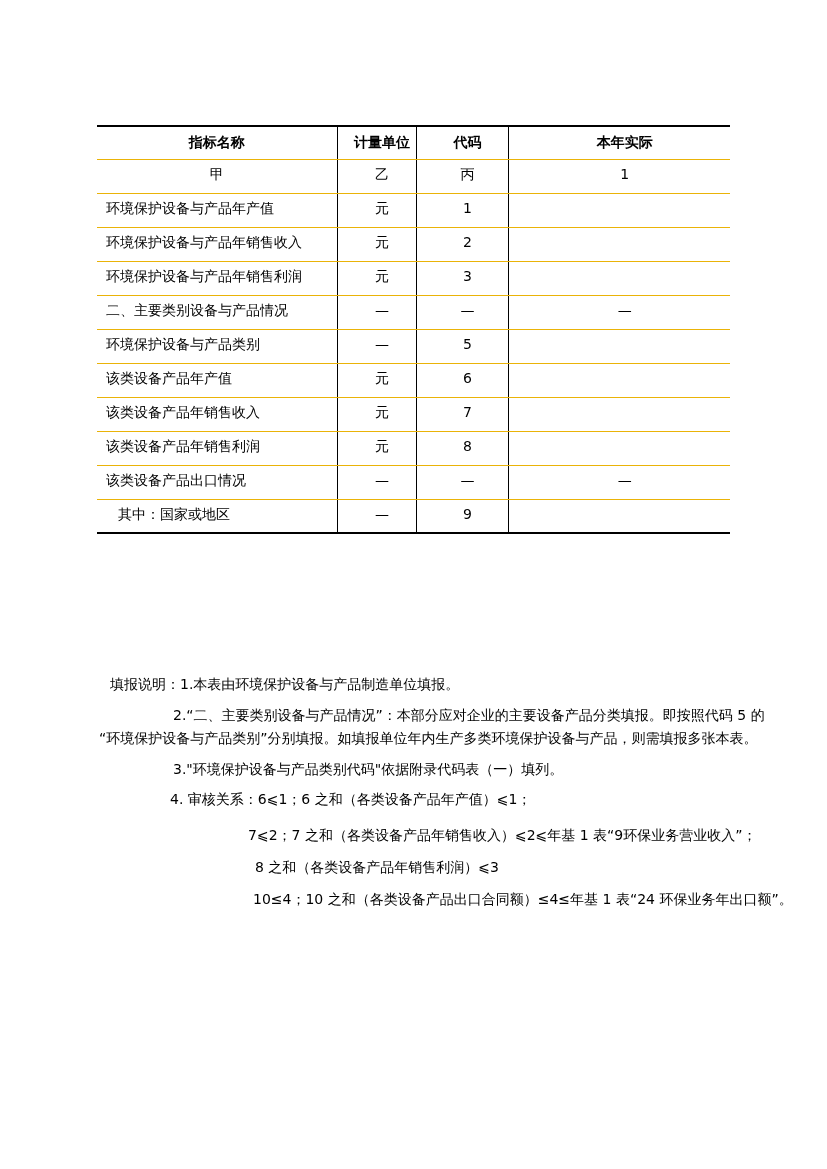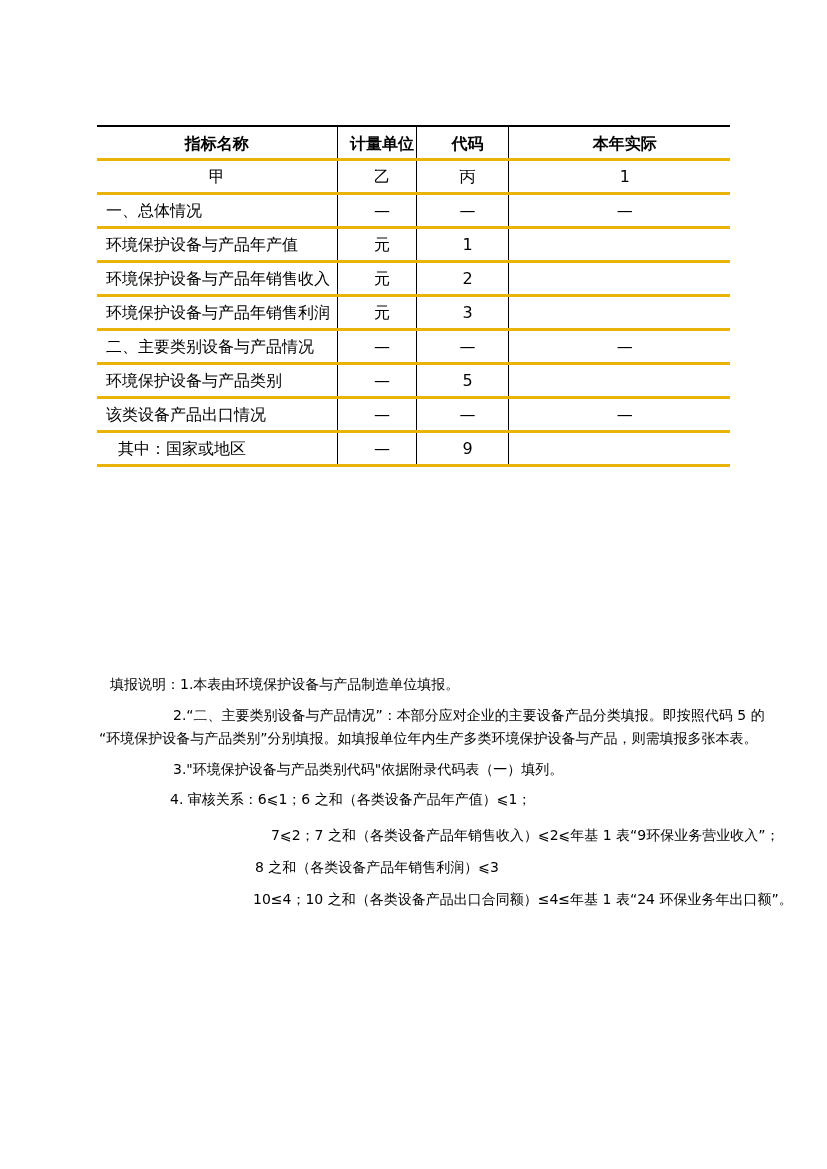--- a/index.html
+++ b/index.html
@@ -22,25 +22,25 @@
     border-collapse: collapse;
     table-layout: fixed;
     border-top: 2px solid #000;
     border-bottom: 2px solid #000;
   }
   .report-table col.c1 { width: 240px; }
   .report-table col.c2 { width: 79px; }
   .report-table col.c3 { width: 92px; }
   .report-table col.c4 { width: 222px; }
   .report-table th, .report-table td {
-    border-bottom: 3px solid #eab308;
+    border-bottom: 1px solid #eab308;
     vertical-align: top;
     padding-top: 6px;
     height: 34px;
-    font-size: 16px;
+    font-size: 14px;
     font-weight: normal;
     text-align: center;
   }
   .report-table th { font-weight: bold; height: 33px; padding-top: 7px; }
   .report-table th + th, .report-table td + td { border-left: 1px solid #000; padding-left: 11px; }
   .report-table td.name {
     text-align: left;
     padding-left: 9px;
   }
   .report-table td.name.indent-1 { padding-left: 21px; }
@@ -50,21 +50,21 @@
     position: absolute;
     white-space: nowrap;
     font-size: 14px;
     line-height: 16px;
   }
   .nl1 { left: 110px; top: 676px; }
   .nl2a { left: 173px; top: 707px; }
   .nl2b { left: 99px;  top: 730px; text-align: center; }
   .nl3 { left: 173px; top: 761px; }
   .nl4 { left: 170px; top: 791px; }
-  .nl5 { left: 271px; top: 827px; }
+  .nl5 { left: 248px; top: 827px; }
   .nl6 { left: 255px; top: 859px; }
   .nl7 { left: 253px; top: 891px; text-align: center; }
 </style>
 </head>
 <body>
 
 <div class="page">
 
   <table class="report-table">
     <colgroup>
@@ -78,26 +78,20 @@
         <th>指标名称</th>
         <th>计量单位</th>
         <th>代码</th>
         <th>本年实际</th>
       </tr>
       <tr>
         <td>甲</td>
         <td>乙</td>
         <td>丙</td>
         <td>1</td>
-      </tr>
-      <tr>
-        <td class="name">一、总体情况</td>
-        <td>—</td>
-        <td>—</td>
-        <td>—</td>
       </tr>
       <tr>
         <td class="name">环境保护设备与产品年产值</td>
         <td>元</td>
         <td>1</td>
         <td></td>
       </tr>
       <tr>
         <td class="name">环境保护设备与产品年销售收入</td>
         <td>元</td>
@@ -116,20 +110,38 @@
         <td>—</td>
         <td>—</td>
       </tr>
       <tr>
         <td class="name">环境保护设备与产品类别</td>
         <td>—</td>
         <td>5</td>
         <td></td>
       </tr>
       <tr>
+        <td class="name">该类设备产品年产值</td>
+        <td>元</td>
+        <td>6</td>
+        <td></td>
+      </tr>
+      <tr>
+        <td class="name">该类设备产品年销售收入</td>
+        <td>元</td>
+        <td>7</td>
+        <td></td>
+      </tr>
+      <tr>
+        <td class="name">该类设备产品年销售利润</td>
+        <td>元</td>
+        <td>8</td>
+        <td></td>
+      </tr>
+      <tr>
         <td class="name">该类设备产品出口情况</td>
         <td>—</td>
         <td>—</td>
         <td>—</td>
       </tr>
       <tr>
         <td class="name indent-1">其中：国家或地区</td>
         <td>—</td>
         <td>9</td>
         <td></td>

